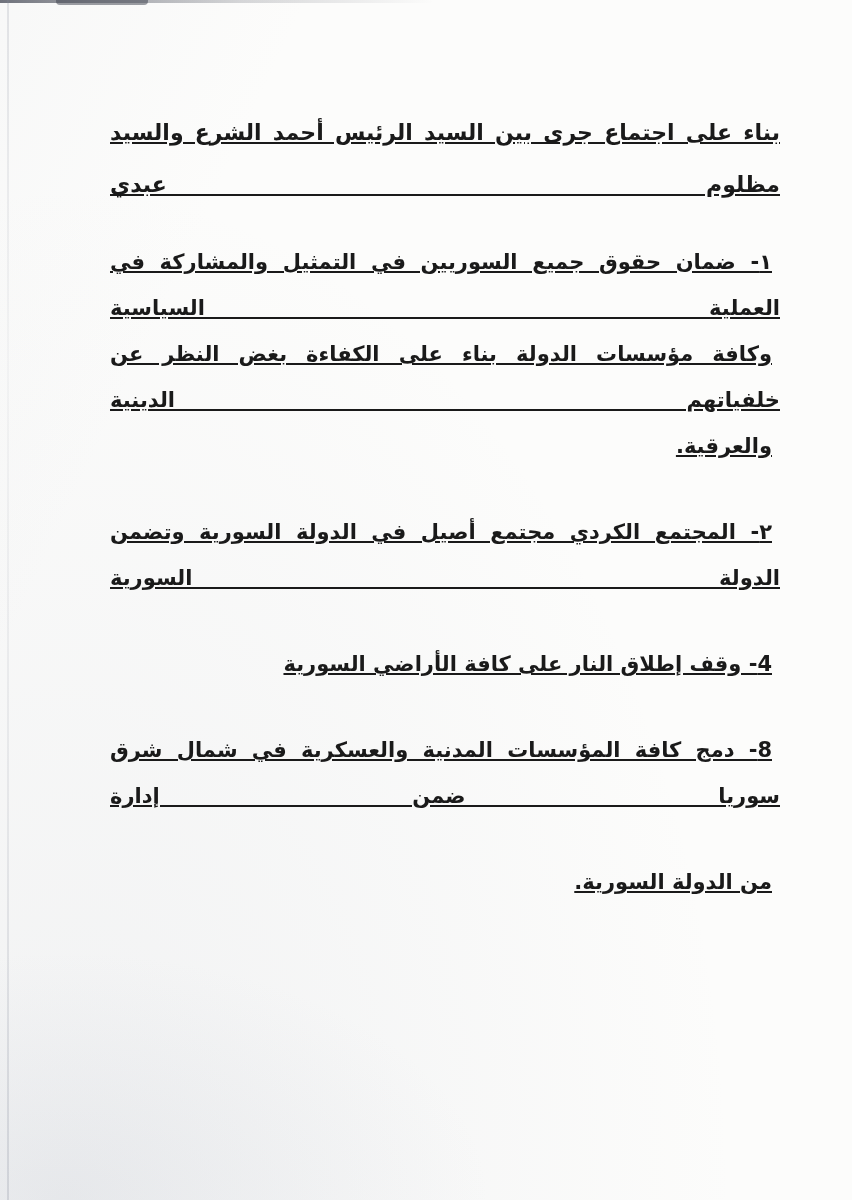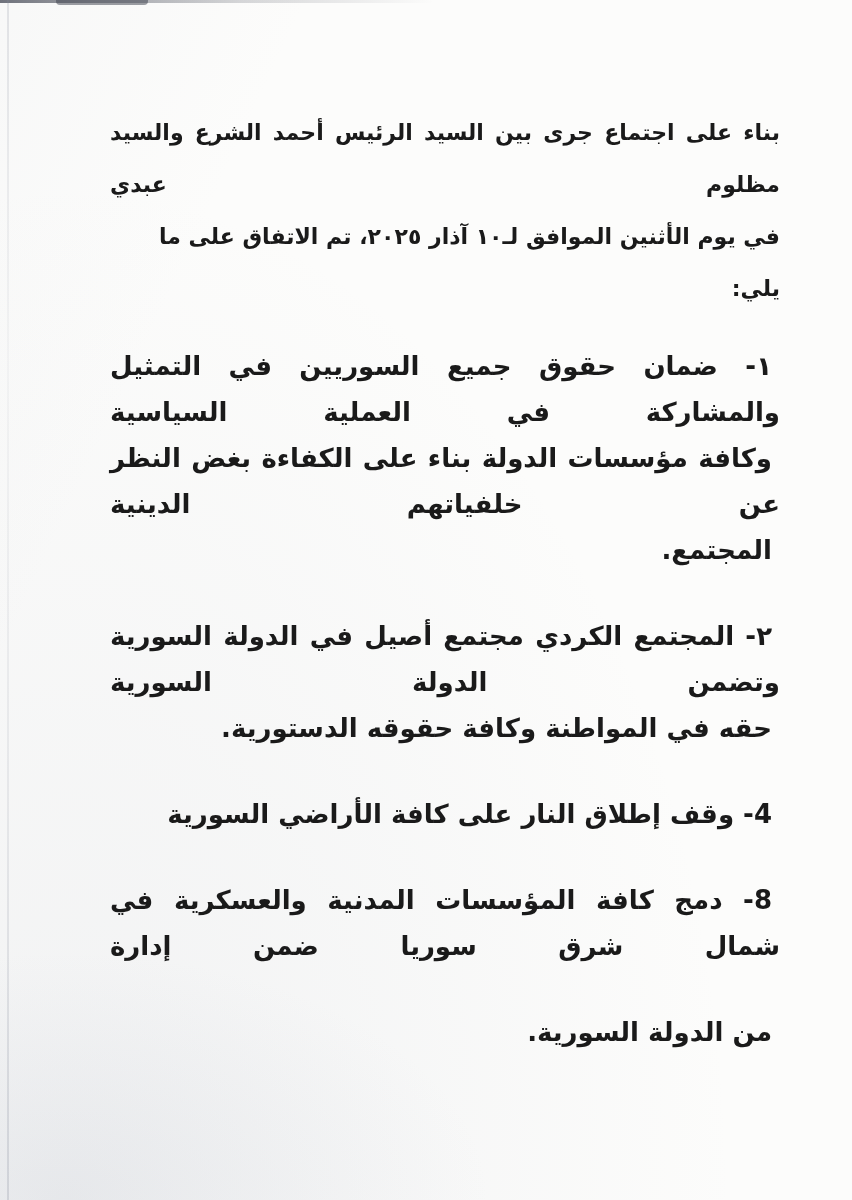--- a/index.html
+++ b/index.html
@@ -53,30 +53,30 @@
   .doc{
     direction:rtl;
     position:absolute;
     top:0;
     right:72px;
     left:110px;
     color:var(--ink);
     font-weight:700;
   }
   .para{margin:0;}
-  .para .line{display:block;}
+  .para .line{display:block;text-decoration:underline;}
   .preamble{
     margin-top:107px;
     margin-bottom:28px;
     font-size:22px;
     line-height:52px;
     letter-spacing:0.2px;
   }
   .item{
-    font-size:26px;
+    font-size:21px;
     line-height:46px;
     margin-bottom:40px;
     text-indent:8px;
     letter-spacing:0.2px;
   }
   .line.full{
     text-align:justify;
     text-align-last:justify;
   }
   .line.last{
@@ -90,32 +90,30 @@
 
   <div class="top-edge-line"></div>
   <div class="top-edge-smudge"></div>
   <div class="left-edge-line"></div>
   <div class="bottom-left-shade"></div>
 
   <main class="doc" dir="rtl">
 
     <p class="para preamble">
       <span class="line full">بناء على اجتماع جرى بين السيد الرئيس أحمد الشرع والسيد مظلوم عبدي</span>
-      <span class="line last">في يوم الأثنين الموافق لـ١٠ آذار ٢٠٢٥، تم الاتفاق على ما يلي:</span>
     </p>
 
     <p class="para item">
       <span class="line full">١- ضمان حقوق جميع السوريين في التمثيل والمشاركة في العملية السياسية</span>
       <span class="line full">وكافة مؤسسات الدولة بناء على الكفاءة بغض النظر عن خلفياتهم الدينية</span>
-      <span class="line last">المجتمع.</span>
+      <span class="line last">والعرقية.</span>
     </p>
 
     <p class="para item">
       <span class="line full">٢- المجتمع الكردي مجتمع أصيل في الدولة السورية وتضمن الدولة السورية</span>
-      <span class="line last">حقه في المواطنة وكافة حقوقه الدستورية.</span>
     </p>
 
     <p class="para item">
       <span class="line last">4- وقف إطلاق النار على كافة الأراضي السورية</span>
     </p>
 
     <p class="para item">
       <span class="line full">8- دمج كافة المؤسسات المدنية والعسكرية في شمال شرق سوريا ضمن إدارة</span>
     </p>
 

